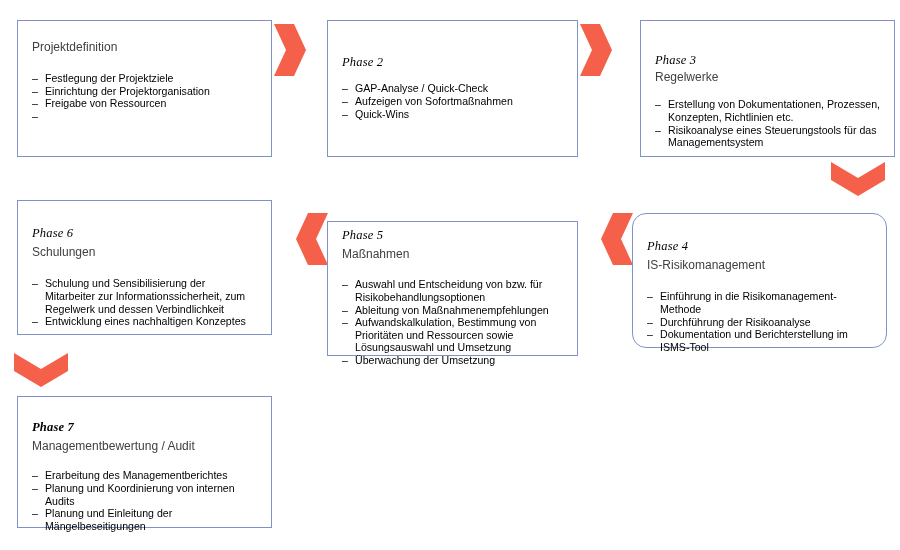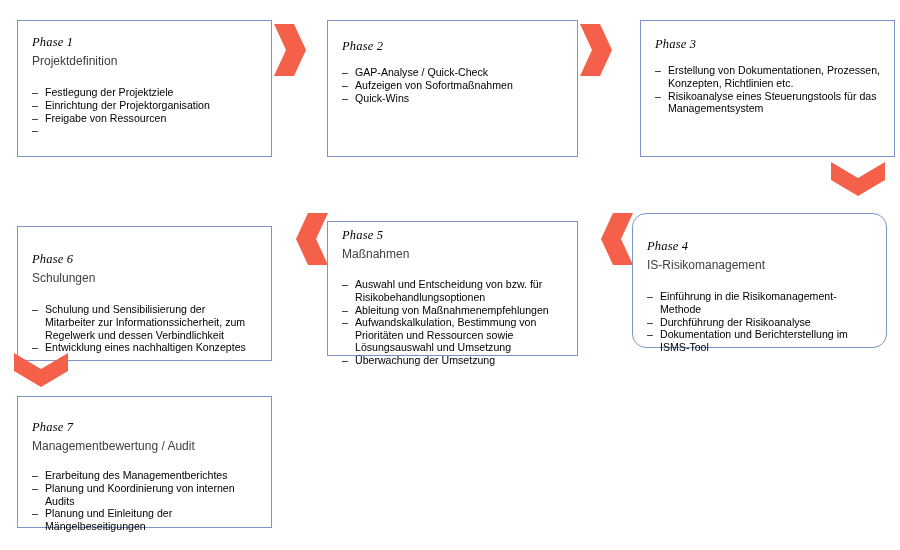--- a/index.html
+++ b/index.html
@@ -57,37 +57,36 @@
     line-height: 12.6px;
     color: #000000;
     padding-left: 13px;
     margin-bottom: 0px;
   }
   .phase-list li .dash {
     position: absolute;
     left: 0;
     top: 0;
   }
-  .compact { padding-top: 4px; }
+  .compact { padding-top: 20px; }
   .compact .phase-title { margin-top: 3px; }
   .compact .phase-list { margin-top: 13px; }
 
   
   .arrow {
     position: absolute;
   }
   .arrow svg { display: block; }
 </style>
 </head>
 <body>
 
 <div id="canvas">
 
   <div class="phase-box" style="left:17px; top:20px; width:255px; height:137px;">
-    <div class="phase-label">Phase 1</div>
     <div class="phase-title">Projektdefinition</div>
     <ul class="phase-list">
       <li><span class="dash">–</span><span>Festlegung der Projektziele</span></li>
       <li><span class="dash">–</span><span>Einrichtung der Projektorganisation</span></li>
       <li><span class="dash">–</span><span>Freigabe von Ressourcen</span></li>
       <li><span class="dash">–</span></li>
     </ul>
   </div>
 
   <div class="arrow" style="left:272px; top:24px;">
@@ -106,33 +105,34 @@
   </div>
 
   <div class="arrow" style="left:578px; top:24px;">
     <svg width="36" height="52" viewBox="0 0 36 52" aria-hidden="true">
       <path d="M2,0 L22,0 L34,26 L22,52 L2,52 L14,26 Z" fill="#f4604a"></path>
     </svg>
   </div>
 
   <div class="phase-box compact" style="left:640px; top:20px; width:255px; height:137px;">
     <div class="phase-label" style="margin-top:12px;">Phase 3</div>
+    <div class="phase-title">Regelwerke</div>
     <ul class="phase-list">
       <li><span class="dash">–</span><span>Erstellung von Dokumentationen, Prozessen, Konzepten, Richtlinien etc.</span></li>
       <li><span class="dash">–</span><span>Risikoanalyse eines Steuerungstools für das Managementsystem</span></li>
     </ul>
   </div>
 
   <div class="arrow" style="left:831px; top:160px;">
     <svg width="54" height="38" viewBox="0 0 54 38" aria-hidden="true">
       <path d="M0,2 L0,20 L27,36 L54,20 L54,2 L27,18 Z" fill="#f4604a"></path>
     </svg>
   </div>
 
-  <div class="phase-box" style="left:17px; top:226px; width:255px; height:135px;">
+  <div class="phase-box" style="left:17px; top:200px; width:255px; height:135px;">
     <div class="phase-label" style="margin-top:11px;">Phase 6</div>
     <div class="phase-title">Schulungen</div>
     <ul class="phase-list">
       <li><span class="dash">–</span><span>Schulung und Sensibilisierung der Mitarbeiter zur Informationssicherheit, zum Regelwerk und dessen Verbindlichkeit</span></li>
       <li><span class="dash">–</span><span>Entwicklung eines nachhaltigen Konzeptes</span></li>
     </ul>
   </div>
 
   <div class="arrow" style="left:294px; top:213px;">
     <svg width="36" height="52" viewBox="0 0 36 52" aria-hidden="true">
@@ -167,21 +167,21 @@
     </ul>
   </div>
 
   <div class="arrow" style="left:14px; top:351px;">
     <svg width="54" height="38" viewBox="0 0 54 38" aria-hidden="true">
       <path d="M0,2 L0,20 L27,36 L54,20 L54,2 L27,18 Z" fill="#f4604a"></path>
     </svg>
   </div>
 
   <div class="phase-box" style="left:17px; top:396px; width:255px; height:132px;">
-    <div class="phase-label" style="margin-top:9px;">Phase 7</div>
+    <div class="phase-label" style="margin-top:9px;font-weight:bold;">Phase 7</div>
     <div class="phase-title">Managementbewertung / Audit</div>
     <ul class="phase-list" style="margin-top:15px;">
       <li><span class="dash">–</span><span>Erarbeitung des Managementberichtes</span></li>
       <li><span class="dash">–</span><span>Planung und Koordinierung von internen Audits</span></li>
       <li><span class="dash">–</span><span>Planung und Einleitung der Mängelbeseitigungen</span></li>
     </ul>
   </div>
 
 </div>
 

